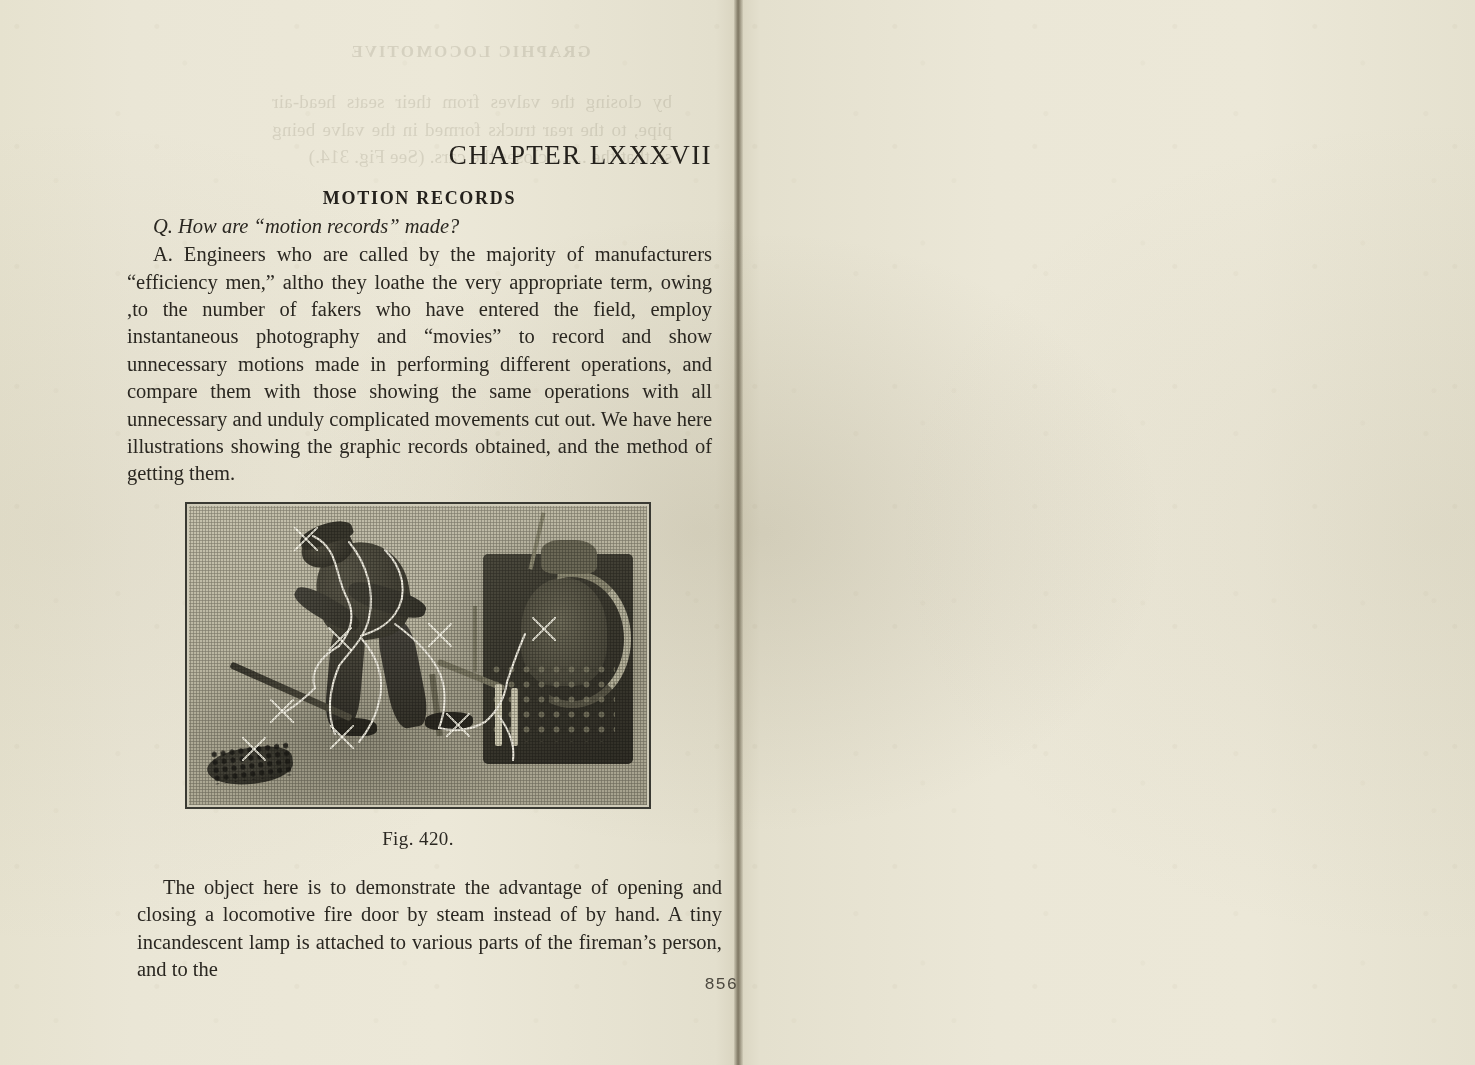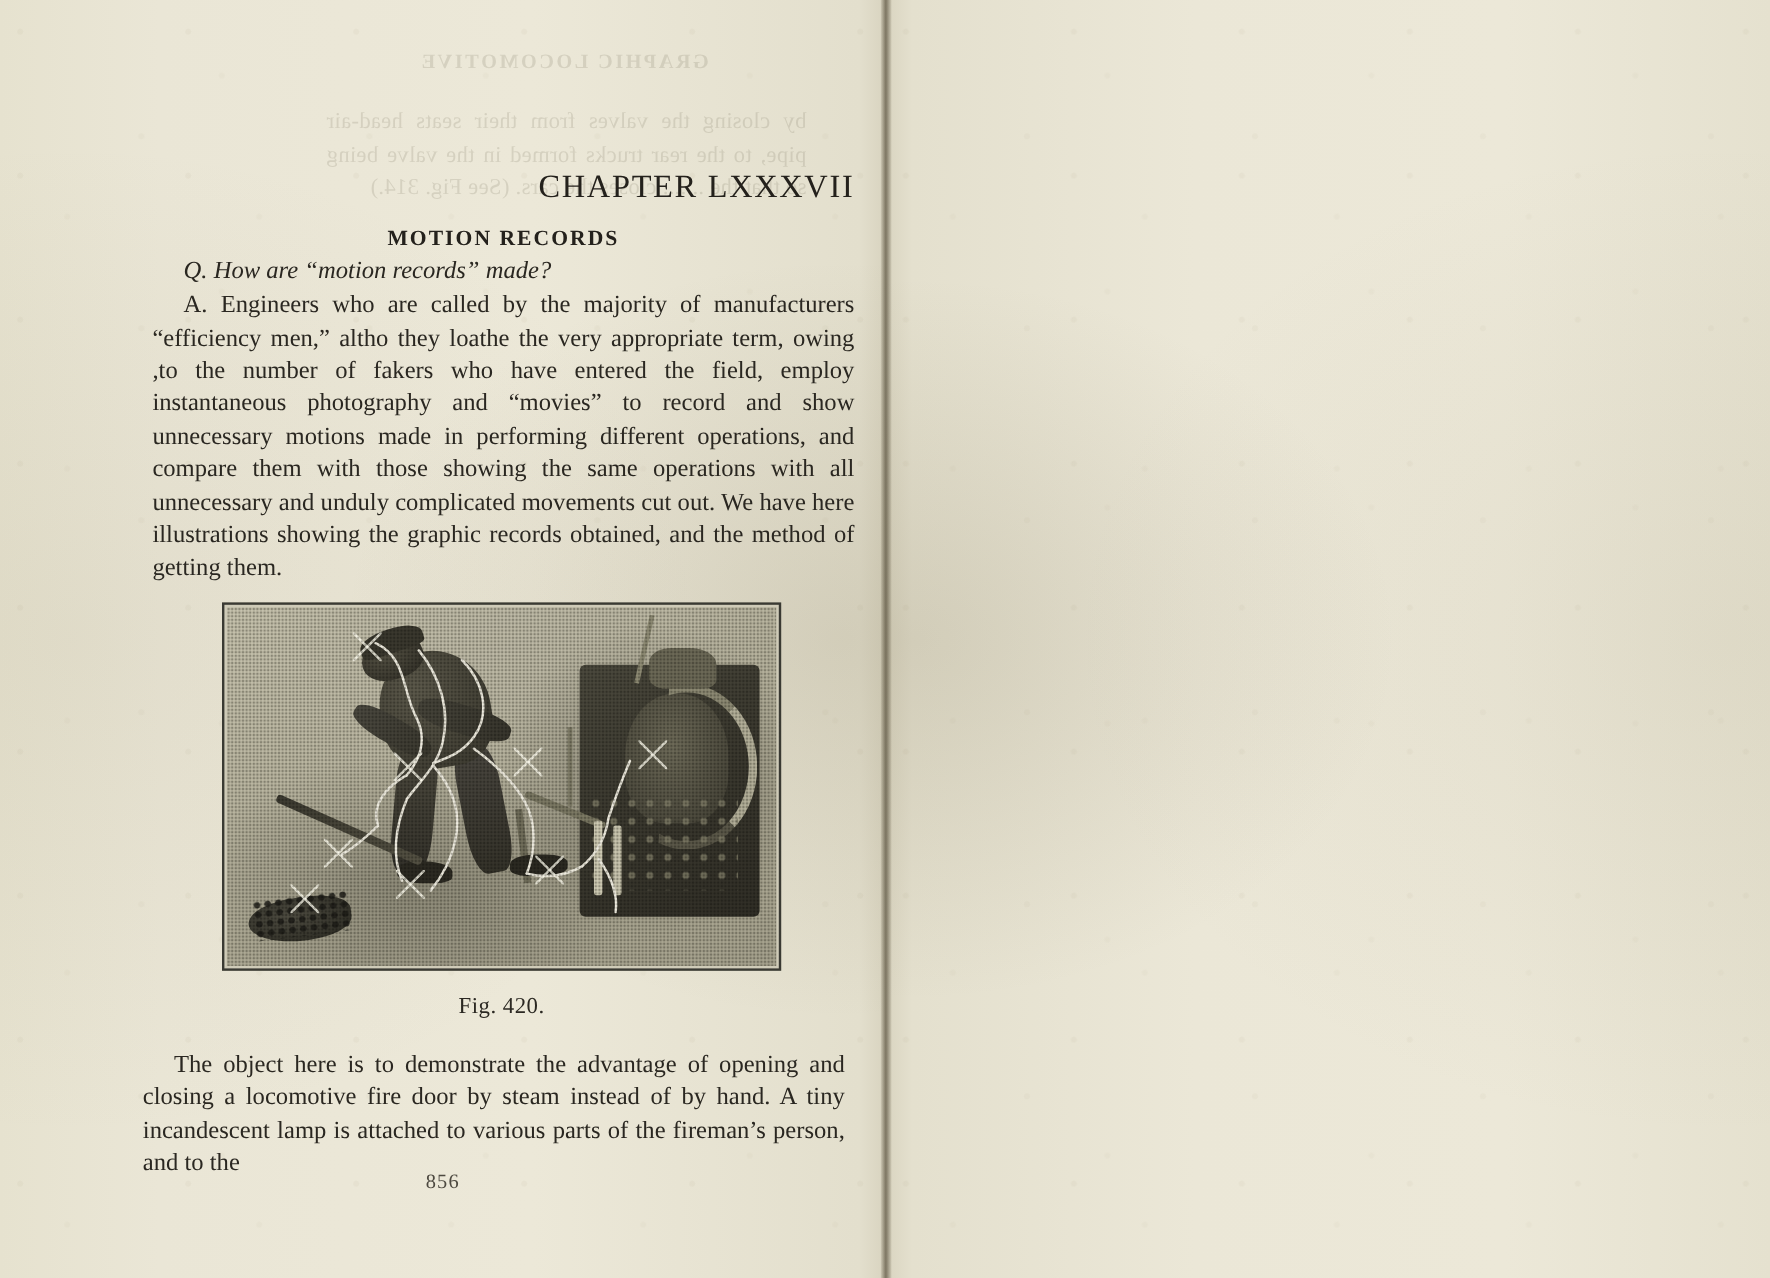--- a/index.html
+++ b/index.html
@@ -106,22 +106,22 @@
   #wc1{left:306px;top:178px;width:7px;height:62px;background:#cfcbb4;border-radius:2px;}
   #wc2{left:322px;top:182px;width:7px;height:58px;background:#c9c5af;border-radius:2px;}
   
   #wires{position:absolute;inset:0;}
   .lampx{position:absolute;width:24px;height:24px;margin:-5px 0 0 -5px;
     background:
       linear-gradient(45deg,transparent 46%,rgba(255,253,240,.8) 48% 52%,transparent 54%),
       linear-gradient(-45deg,transparent 46%,rgba(255,253,240,.8) 48% 52%,transparent 54%);}
   .figcap{position:absolute;text-align:center;font-size:19px;color:#2b2822;letter-spacing:.4px;}
   #cap420{left:185px;top:828px;width:466px;}
-  #pagenum-left{position:absolute;left:0;top:975px;width:738px;text-align:center;
-    font-size:17px;color:#4d4940;letter-spacing:1px;}
+  #pagenum-left{position:absolute;left:0;top:975px;width:738px;text-align:right;
+    font-size:17px;color:#4d4940;letter-spacing:1px;font-family:Liberation Mono, monospace;}
 
   
   #runhead{position:absolute;left:770px;top:43px;width:600px;}
 </style>
 </head>
 <body>
 
 <div id="spread">
 
   <div class="page" id="page-left">
@@ -193,21 +193,21 @@
         <div class="lampx" style="left:262px;top:212px;"></div>
         <div class="lampx" style="left:58px;top:236px;"></div>
         <div class="lampx" style="left:348px;top:116px;"></div>
 
         <div class="ht"></div>
       </div>
     </div>
 
     <div class="figcap" id="cap420">Fig. 420.</div>
 
-    <div id="col-left-tail" style="position:absolute;left:119px;top:872px;width:585px;">
+    <div id="col-left-tail" style="position:absolute;left:137px;top:872px;width:585px;">
       <p class="body tail">The object here is to demonstrate the advantage of opening and closing a locomotive fire door by steam instead of by hand.  A tiny incandescent lamp is attached to various parts of the fireman’s person, and to the</p>
     </div>
 
     <div id="pagenum-left">856</div>
   </div>
 
   <div class="page" id="page-right">
     <div class="grain"></div>
 
     <div id="runhead">

